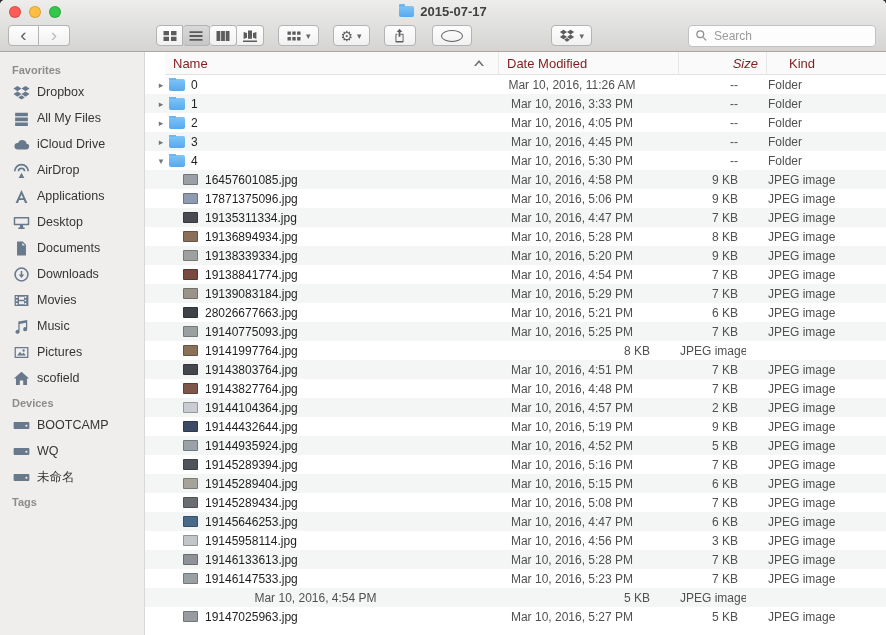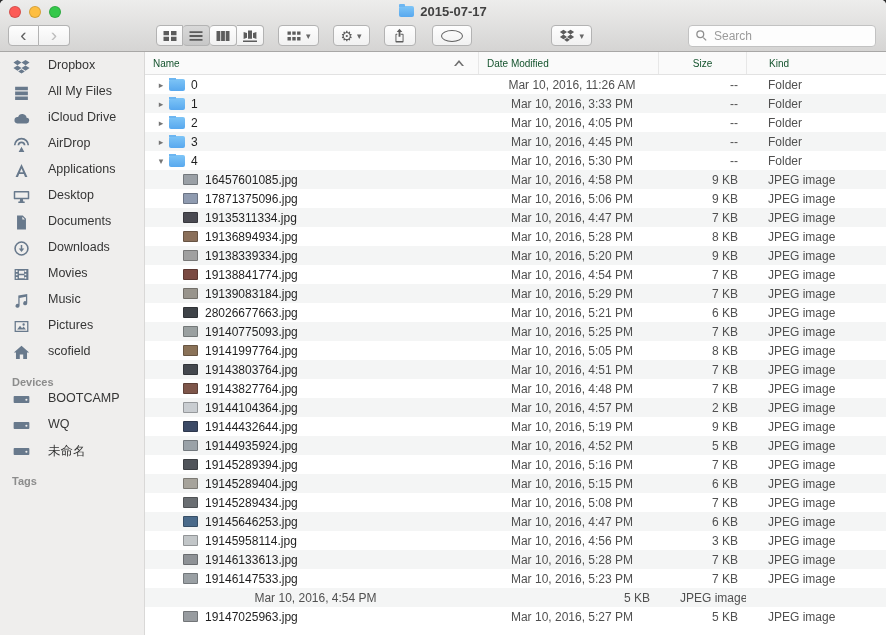--- a/index.html
+++ b/index.html
@@ -39,30 +39,30 @@
                background:#fdfdfd;display:flex;align-items:center;padding:0 6px;box-sizing:border-box;gap:4px;}
   .searchfield svg{fill:#8e8e8e;flex:0 0 auto;}
   .searchfield input{flex:1;border:none;outline:none;background:transparent;font-size:12px;color:#333;
                      font-family:"Liberation Sans",sans-serif;min-width:0;}
   .searchfield input::placeholder{color:#9b9b9b;}
   
   .wbody{flex:1;display:flex;min-height:0;}
   .sidebar{width:145px;flex:0 0 auto;background:#efeeed;border-right:1px solid #d9d8d7;box-sizing:border-box;
            padding-top:6px;overflow:hidden;}
   .seclabel{font-size:11px;font-weight:700;color:#8c8c8c;padding:6px 0 3px 12px;}
-  .sitem{height:26px;display:flex;align-items:flex-start;gap:18px;padding-left:13px;font-size:12.5px;color:#353535;
+  .sitem{height:26px;display:flex;align-items:center;gap:7px;padding-left:13px;font-size:12.5px;color:#353535;
          white-space:nowrap;cursor:default;}
   .sicon{width:17px;height:17px;fill:#68798c;flex:0 0 auto;}
   .main{flex:1;display:flex;flex-direction:column;min-width:0;background:#fff;}
   .lhead{height:23px;flex:0 0 auto;display:grid;grid-template-columns:333px 180px 88px 1fr;align-items:stretch;
-         background:#fafafa;border-bottom:1px solid #e2e2e2;font-size:10px;color:#14532d;box-sizing:border-box;}
+         background:#fafafa;border-bottom:1px solid #e2e2e2;font-size:13px;color:#7f1d1d;box-sizing:border-box;margin-left:20px;}
   .hc{display:flex;align-items:center;padding-left:8px;box-sizing:border-box;}
   .hc + .hc{border-left:1px solid #e7e7e7;}
   .hc-name{justify-content:space-between;padding-right:14px;}
-  .hc-size{justify-content:center;padding-right:8px;}
+  .hc-size{justify-content:flex-end;padding-right:8px;font-style:italic;}
   .hc-kind{padding-left:22px;}
   .sortcaret{fill:#6f6f6f;}
   .rows{flex:1;overflow:hidden;font-size:12px;}
   .row{height:19px;display:grid;grid-template-columns:333px 180px 88px 1fr;align-items:center;}
   .row.alt{background:#f4f5f5;}
   .cell{white-space:nowrap;overflow:hidden;}
   .c-name{display:flex;align-items:center;padding-left:8px;color:#1f1f1f;}
   .ind{width:14px;flex:0 0 auto;}
   .disc{width:16px;flex:0 0 auto;text-align:center;font-size:9px;color:#757575;}
   .ficon{width:16px;height:12px;margin-right:6px;flex:0 0 auto;border-radius:2px;
@@ -211,20 +211,21 @@
         <svg width="13" height="13">
             <use href="#i-search"></use>
           </svg>
         <input type="text" placeholder="Search" style="">
       </div>
     </div>
   </div>
 
   <div class="wbody">
     <aside class="sidebar" id="sidebar">
+        <div class="seclabel">Favorites</div>
         <div class="sitem">
           <svg class="sicon">
             <use href="#i-dropbox"></use>
           </svg>
           <span>Dropbox</span>
         </div>
         <div class="sitem">
           <svg class="sicon">
             <use href="#i-stack"></use>
           </svg>
@@ -479,21 +480,20 @@
             <div class="cell c-size">7 KB</div>
             <div class="cell c-kind">JPEG image</div>
           </div>
           <div class="row">
             <div class="cell c-name">
               <span class="ind"></span>
               <span class="disc"></span>
               <span class="thumb" style="background: rgb(138, 114, 88);"></span>
               <span>19141997764.jpg</span>
             </div>
-            <div class="cell c-date">Mar 10, 2016, 5:05 PM</div>
             <div class="cell c-size">8 KB</div>
             <div class="cell c-kind">JPEG image</div>
           </div>
           <div class="row alt">
             <div class="cell c-name">
               <span class="ind"></span>
               <span class="disc"></span>
               <span class="thumb" style="background: rgb(68, 72, 78);"></span>
               <span>19143803764.jpg</span>
             </div>

